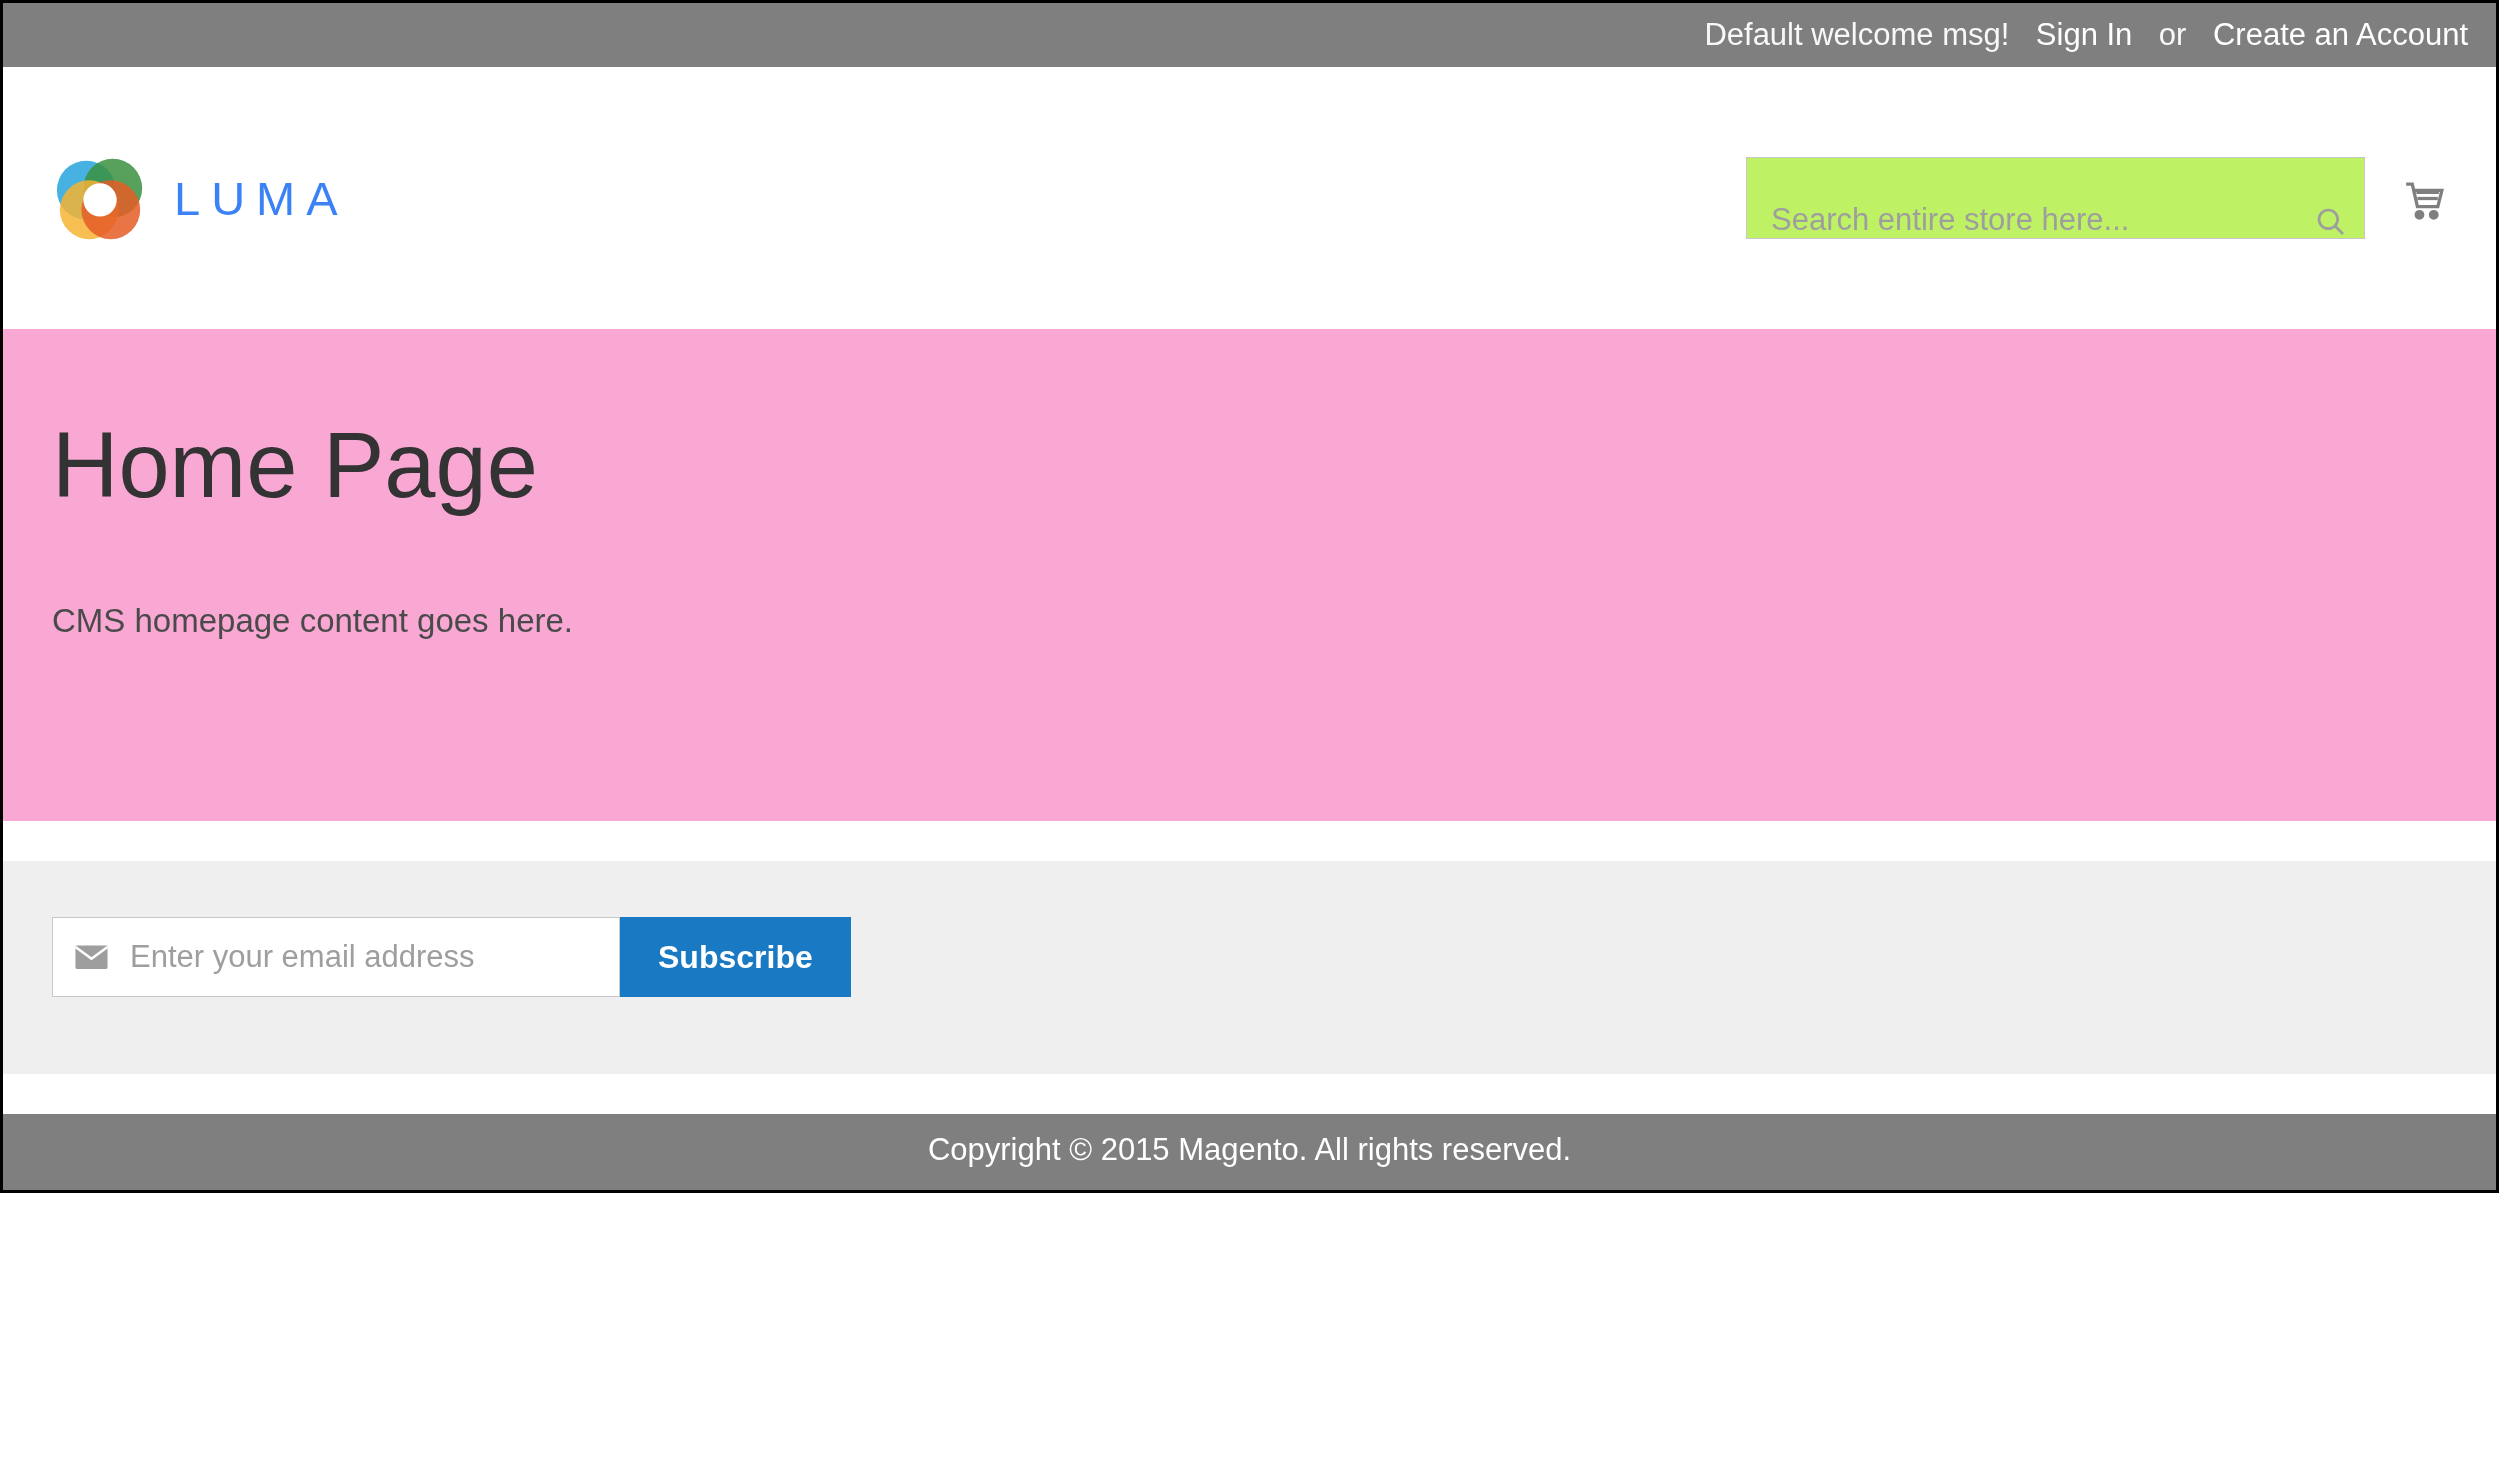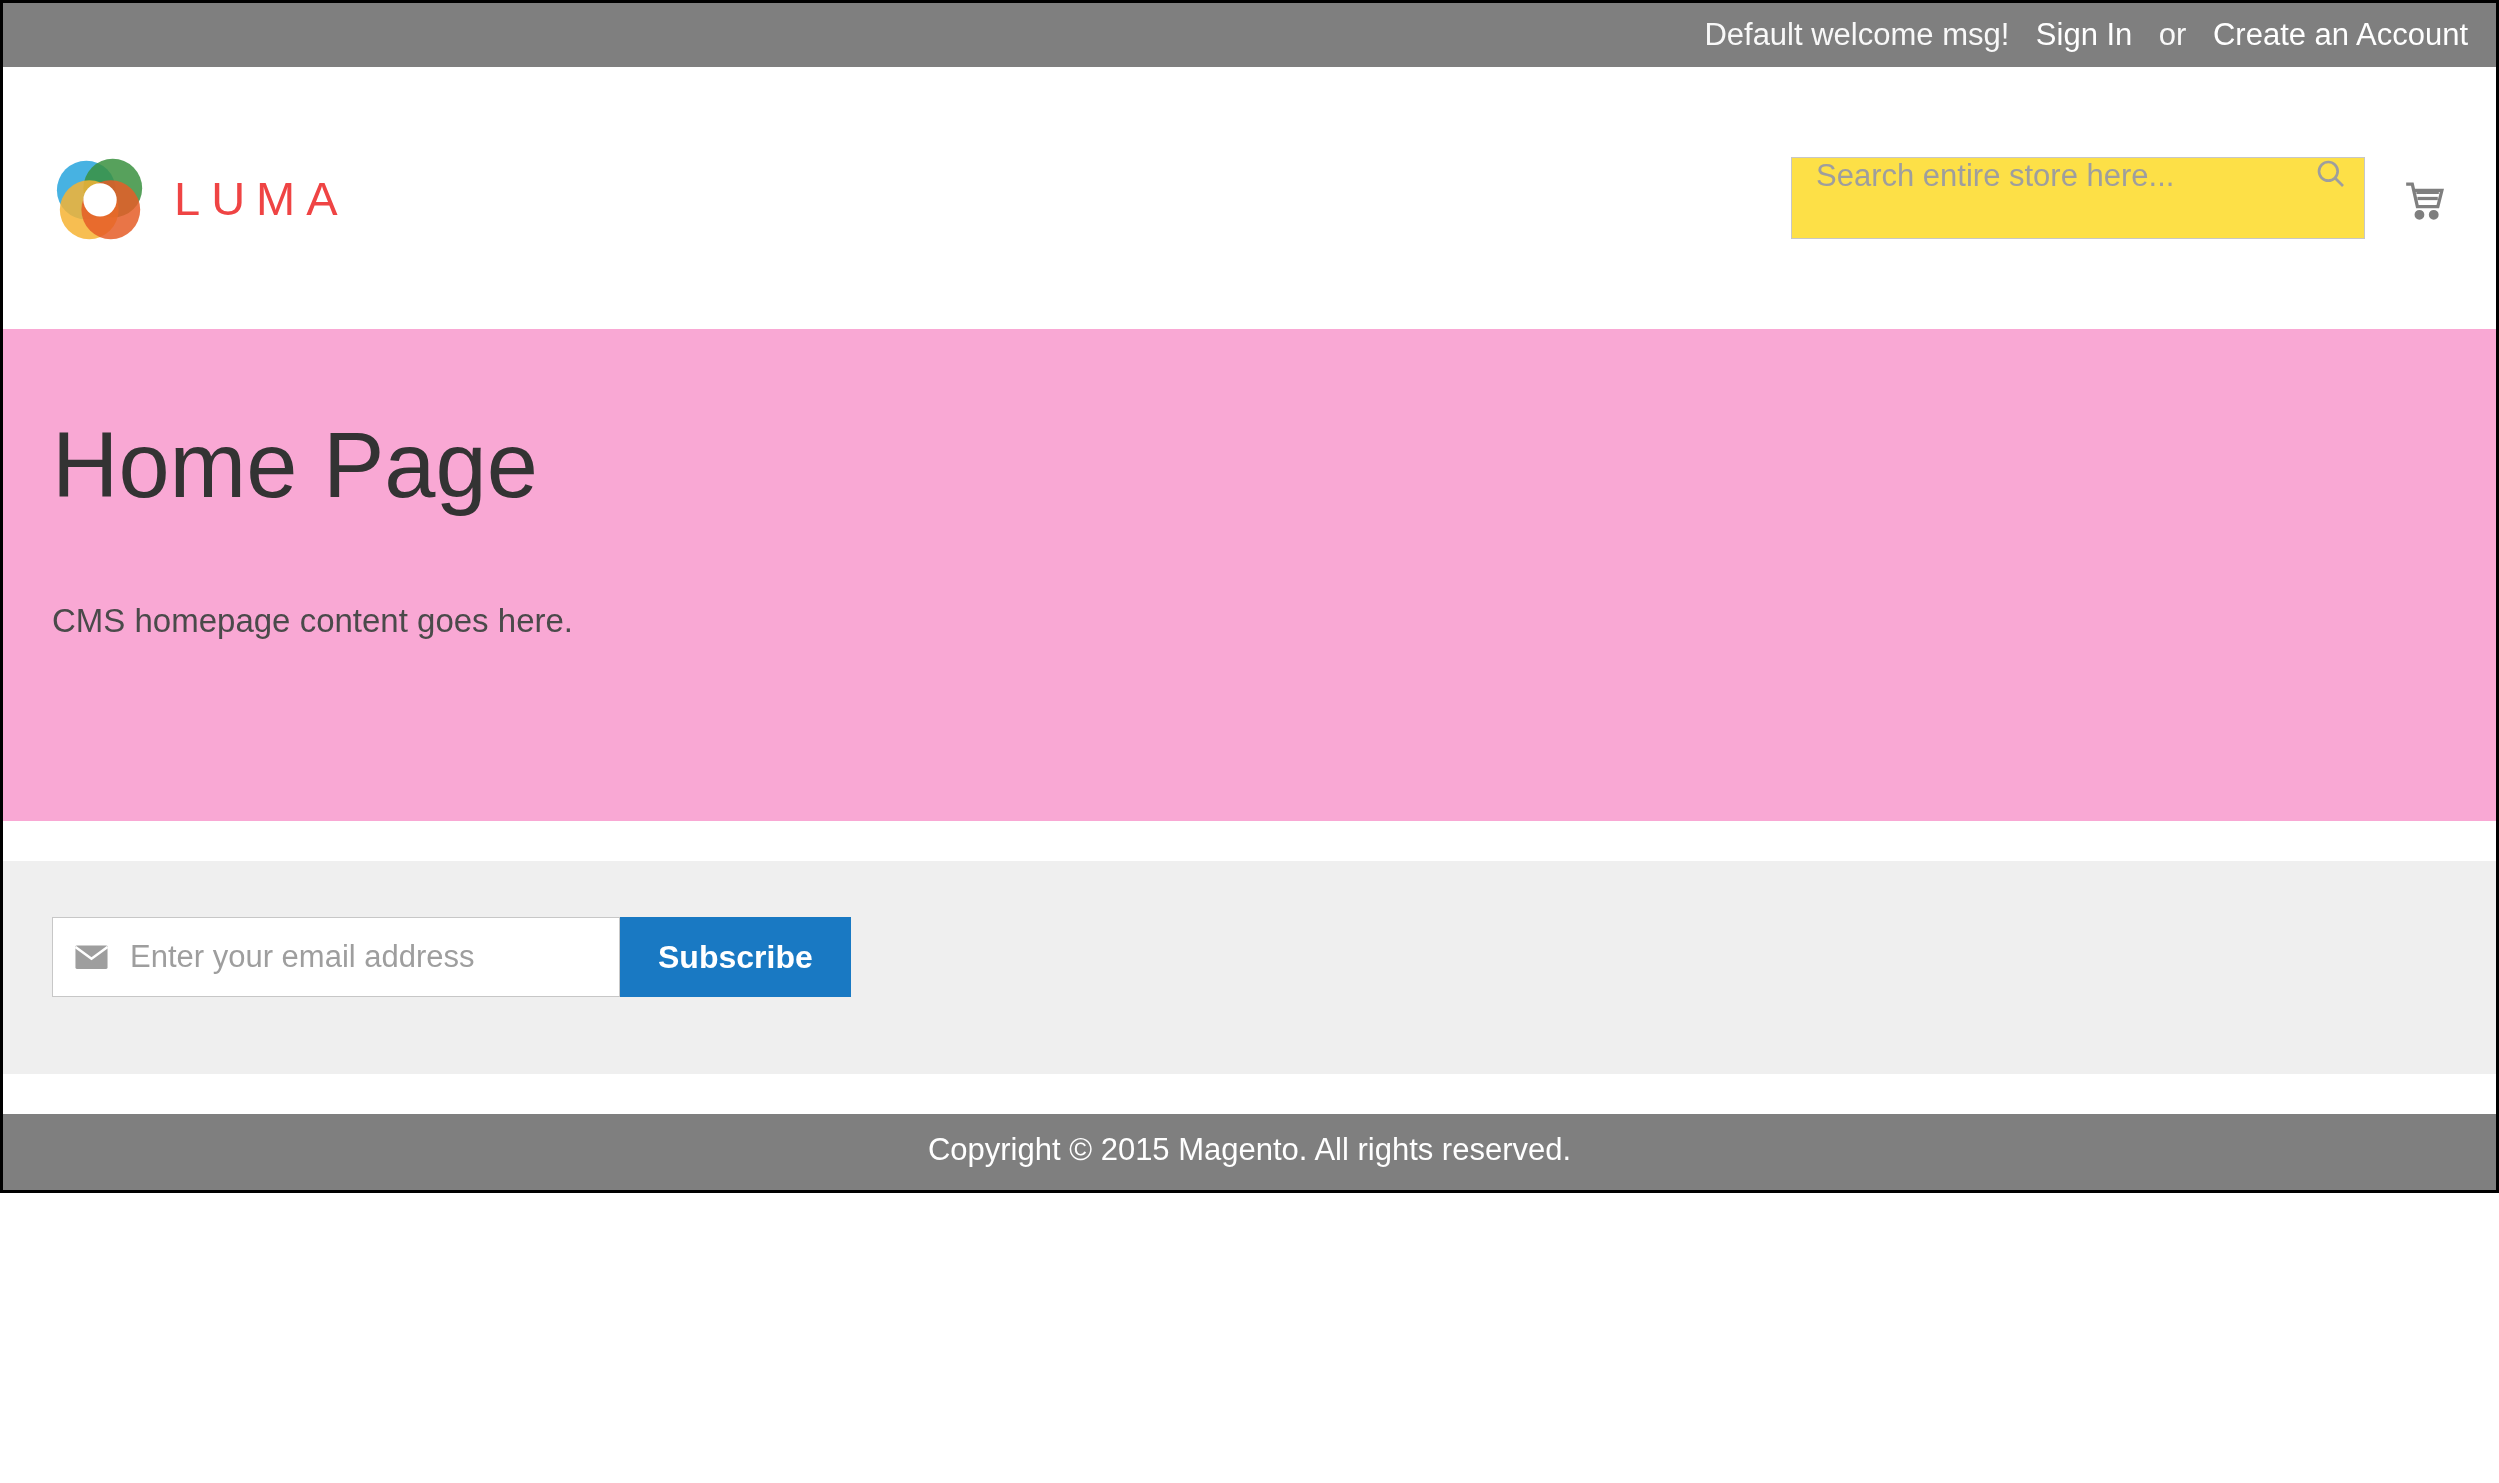--- a/index.html
+++ b/index.html
@@ -49,35 +49,35 @@
     display: flex;
     align-items: center;
     gap: 24px;
     cursor: pointer;
   }
   .logo-wrap svg { display: block; }
   .logo-text {
     font-size: 47px;
     font-weight: 500;
     letter-spacing: 11px;
-    color: #ef4444;
+    color: #3b82f6;
   }
   .header-right {
     display: flex;
     align-items: center;
     gap: 33px;
   }
   .search-box {
-    width: 574px;
+    width: 619px;
     height: 82px;
     border: 1.4px solid #c7c7c7;
     display: flex;
-    align-items: flex-start;
+    align-items: flex-end;
     padding: 0 16.7px 0 24px;
-    background: #fde047;
+    background: #bef264;
   }
   .search-box input {
     flex: 1;
     border: none;
     outline: none;
     font-size: 31px;
     color: #555;
     background: transparent;
   }
   .search-box input::placeholder { color: #9e9e9e; }

